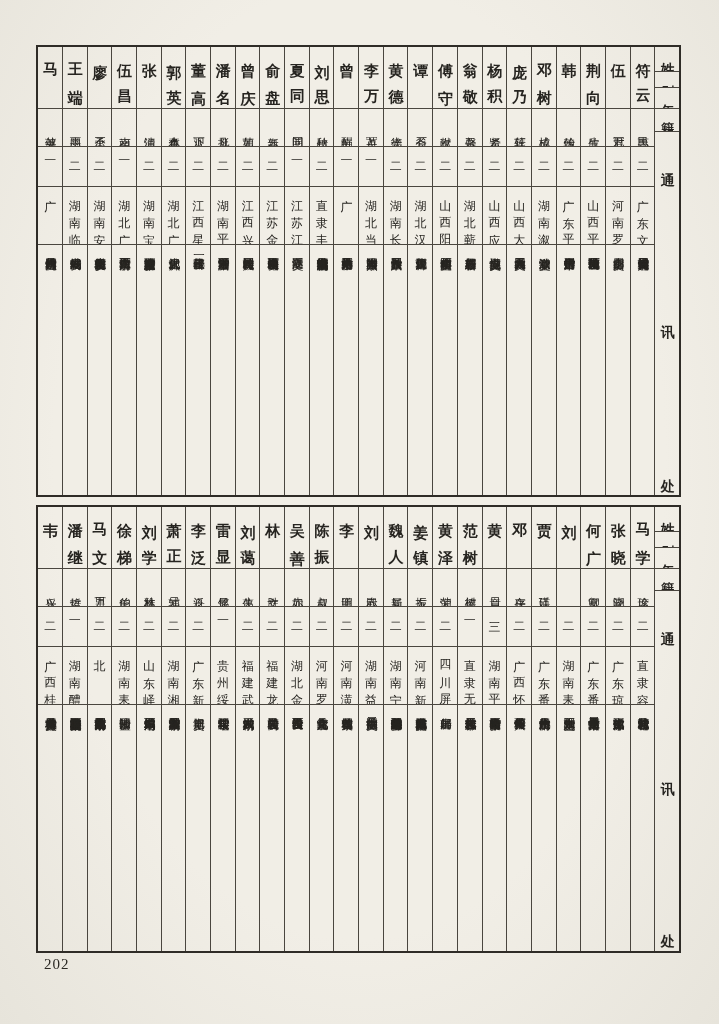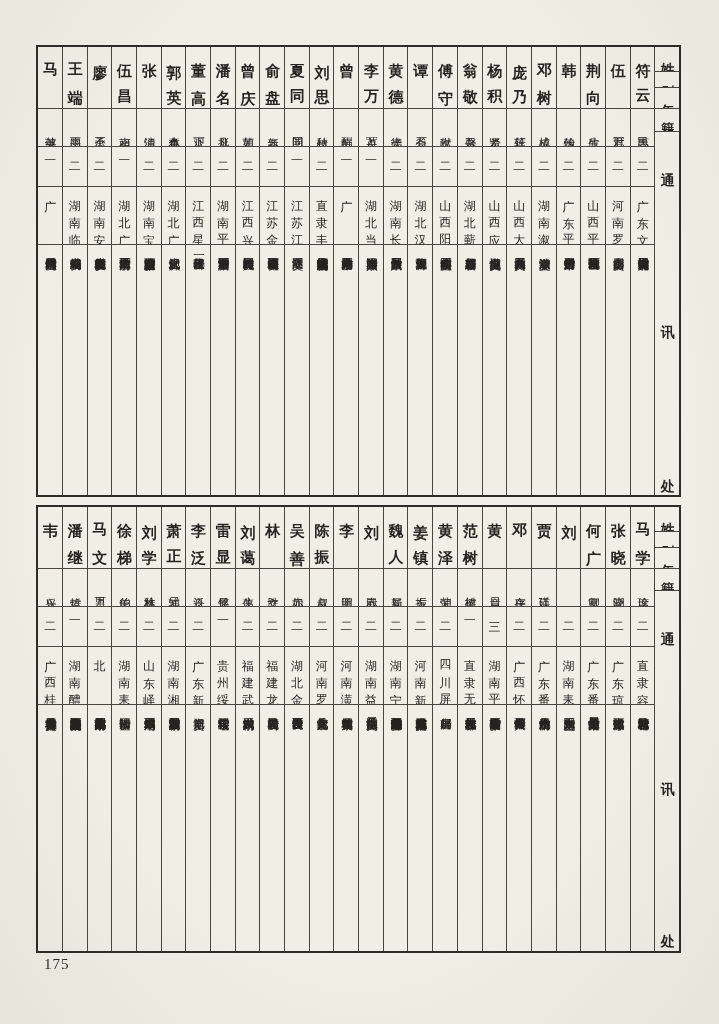--- a/index.html
+++ b/index.html
@@ -1012,15 +1012,15 @@
         </div>
     <div class="cell cell-native">
           <span class="vt vt-justify native-txt">广西桂林</span>
         </div>
     <div class="cell cell-addr">
           <span class="vt addr-txt">大乌墟转罗秀市华盛祥号交</span>
         </div>
   </div>
 </div>
 
-  <div class="page-number">175</div>
+  <div class="page-number">202</div>
 
 </div>
 
 </body></html>

